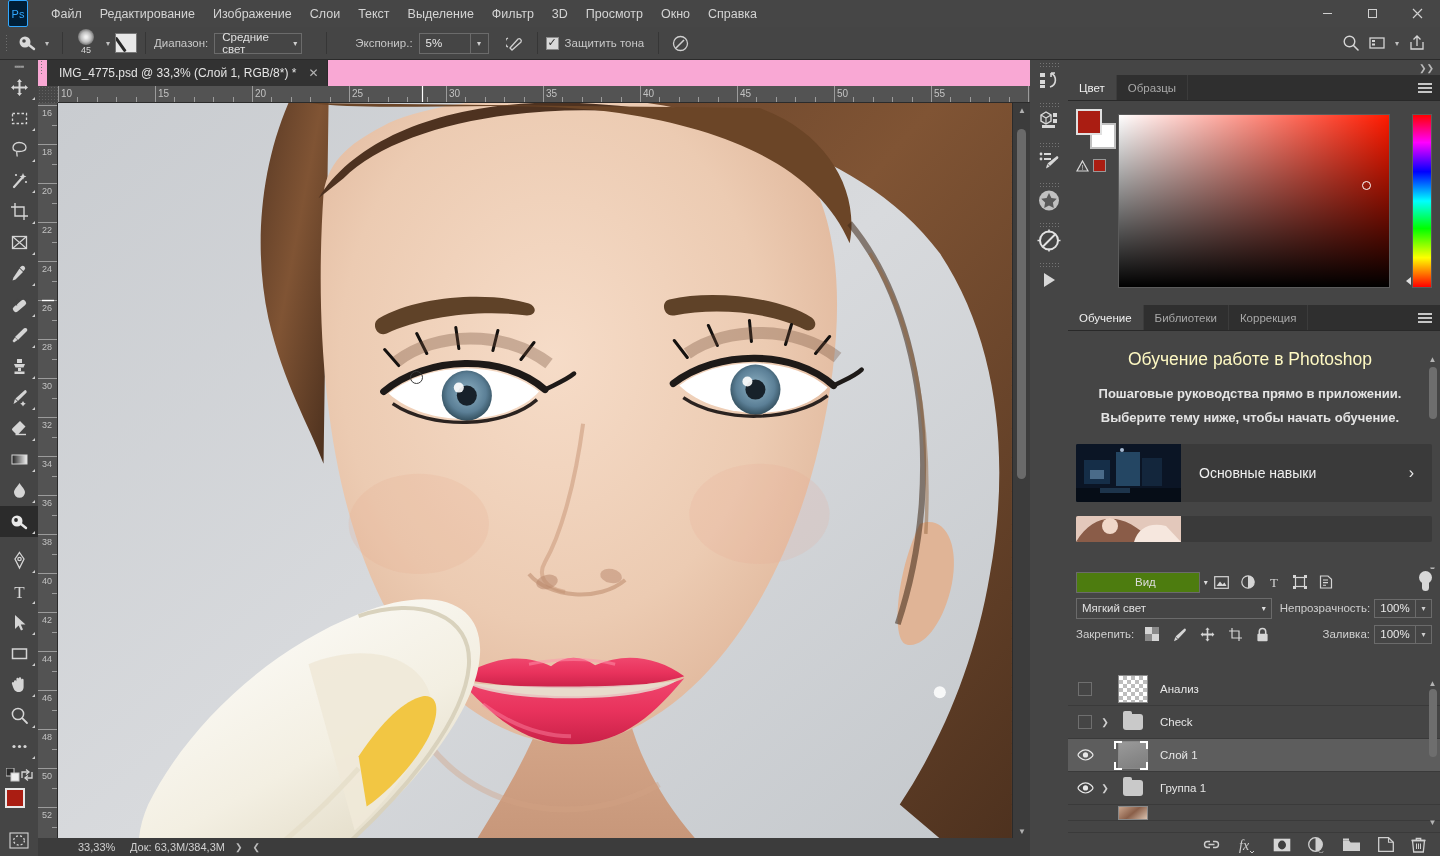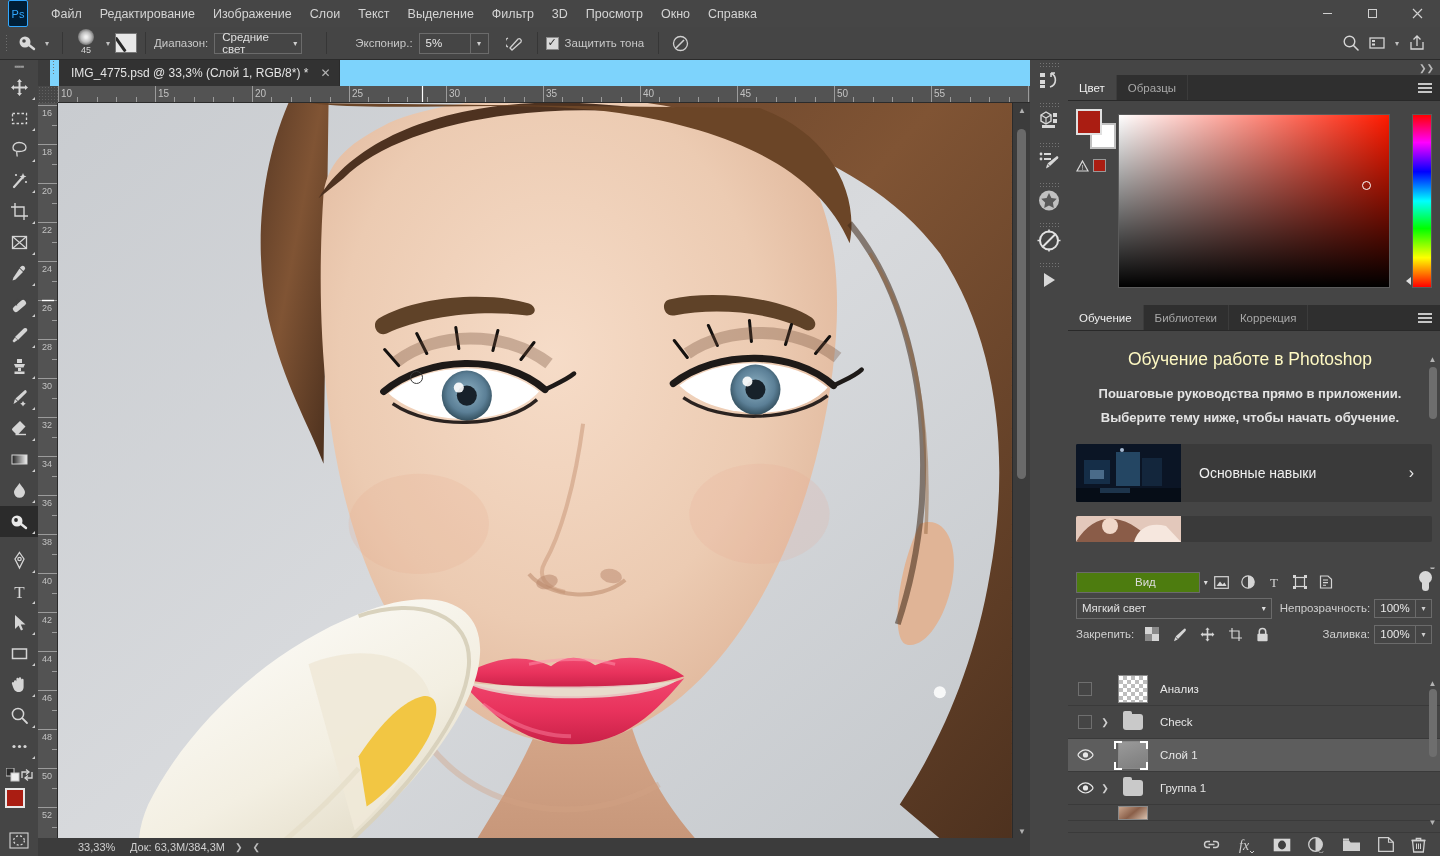--- a/index.html
+++ b/index.html
@@ -122,21 +122,21 @@
     background: #aa1d12; border: 2px solid #e8e8e8;
   }
   .sw-bg {
     position: absolute; left: 16px; top: 14px; width: 20px; height: 20px;
     background: #ffffff; border: 2px solid #c8c8c8; z-index: -1;
   }
 
   
   .docarea { position: absolute; top: 60px; left: 38px; right: 410px; bottom: 0; background: #3c3c3c; }
   .tabstrip {
-    position: absolute; top: 0; left: 12px; right: 0; height: 26px; background: #7dd3fc;
+    position: absolute; top: 0; left: 0; right: 0; height: 26px; background: #f9a8d4;
     display: flex; align-items: flex-start;
   }
   .tabstrip .strip-grip { width: 4px; height: 16px; margin: 0 3px 3px 2px;
     background-image: radial-gradient(#777 1px, transparent 1px); background-size: 3px 3px; }
   .doctab {
     height: 26px; background: #323232; display: flex; align-items: center;
     padding: 0 8px 0 12px; color: #e4e4e4; font-size: 12px; white-space: nowrap;
     border-right: 1px solid #2a2a2a;
   }
   .doctab .closex { margin-left: 12px; color: #b5b5b5; font-size: 12px; }

